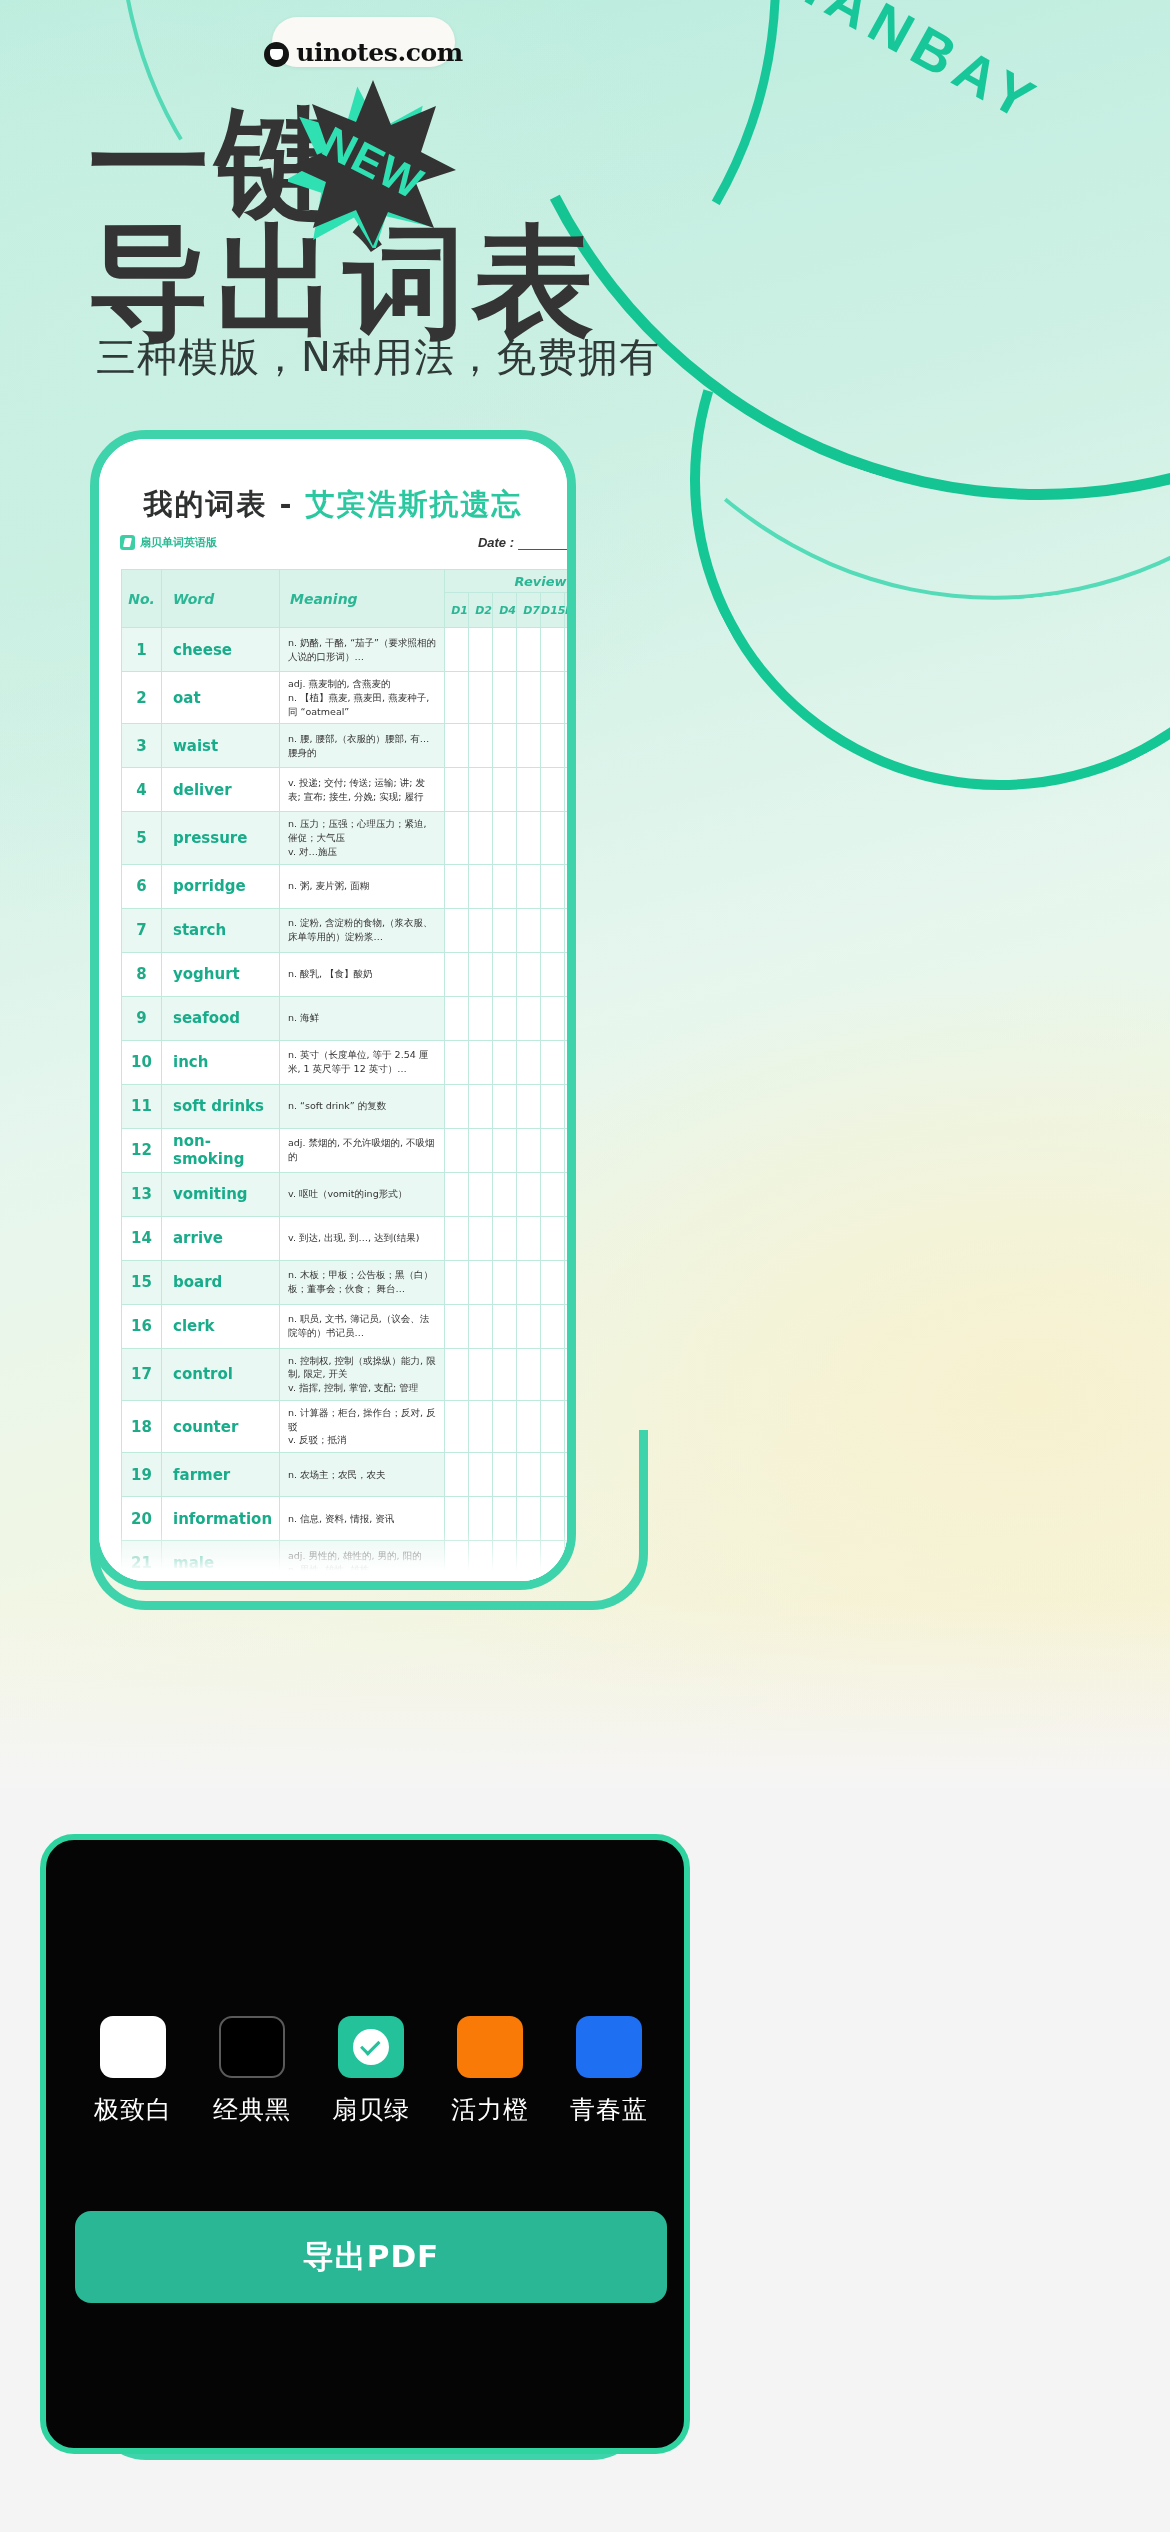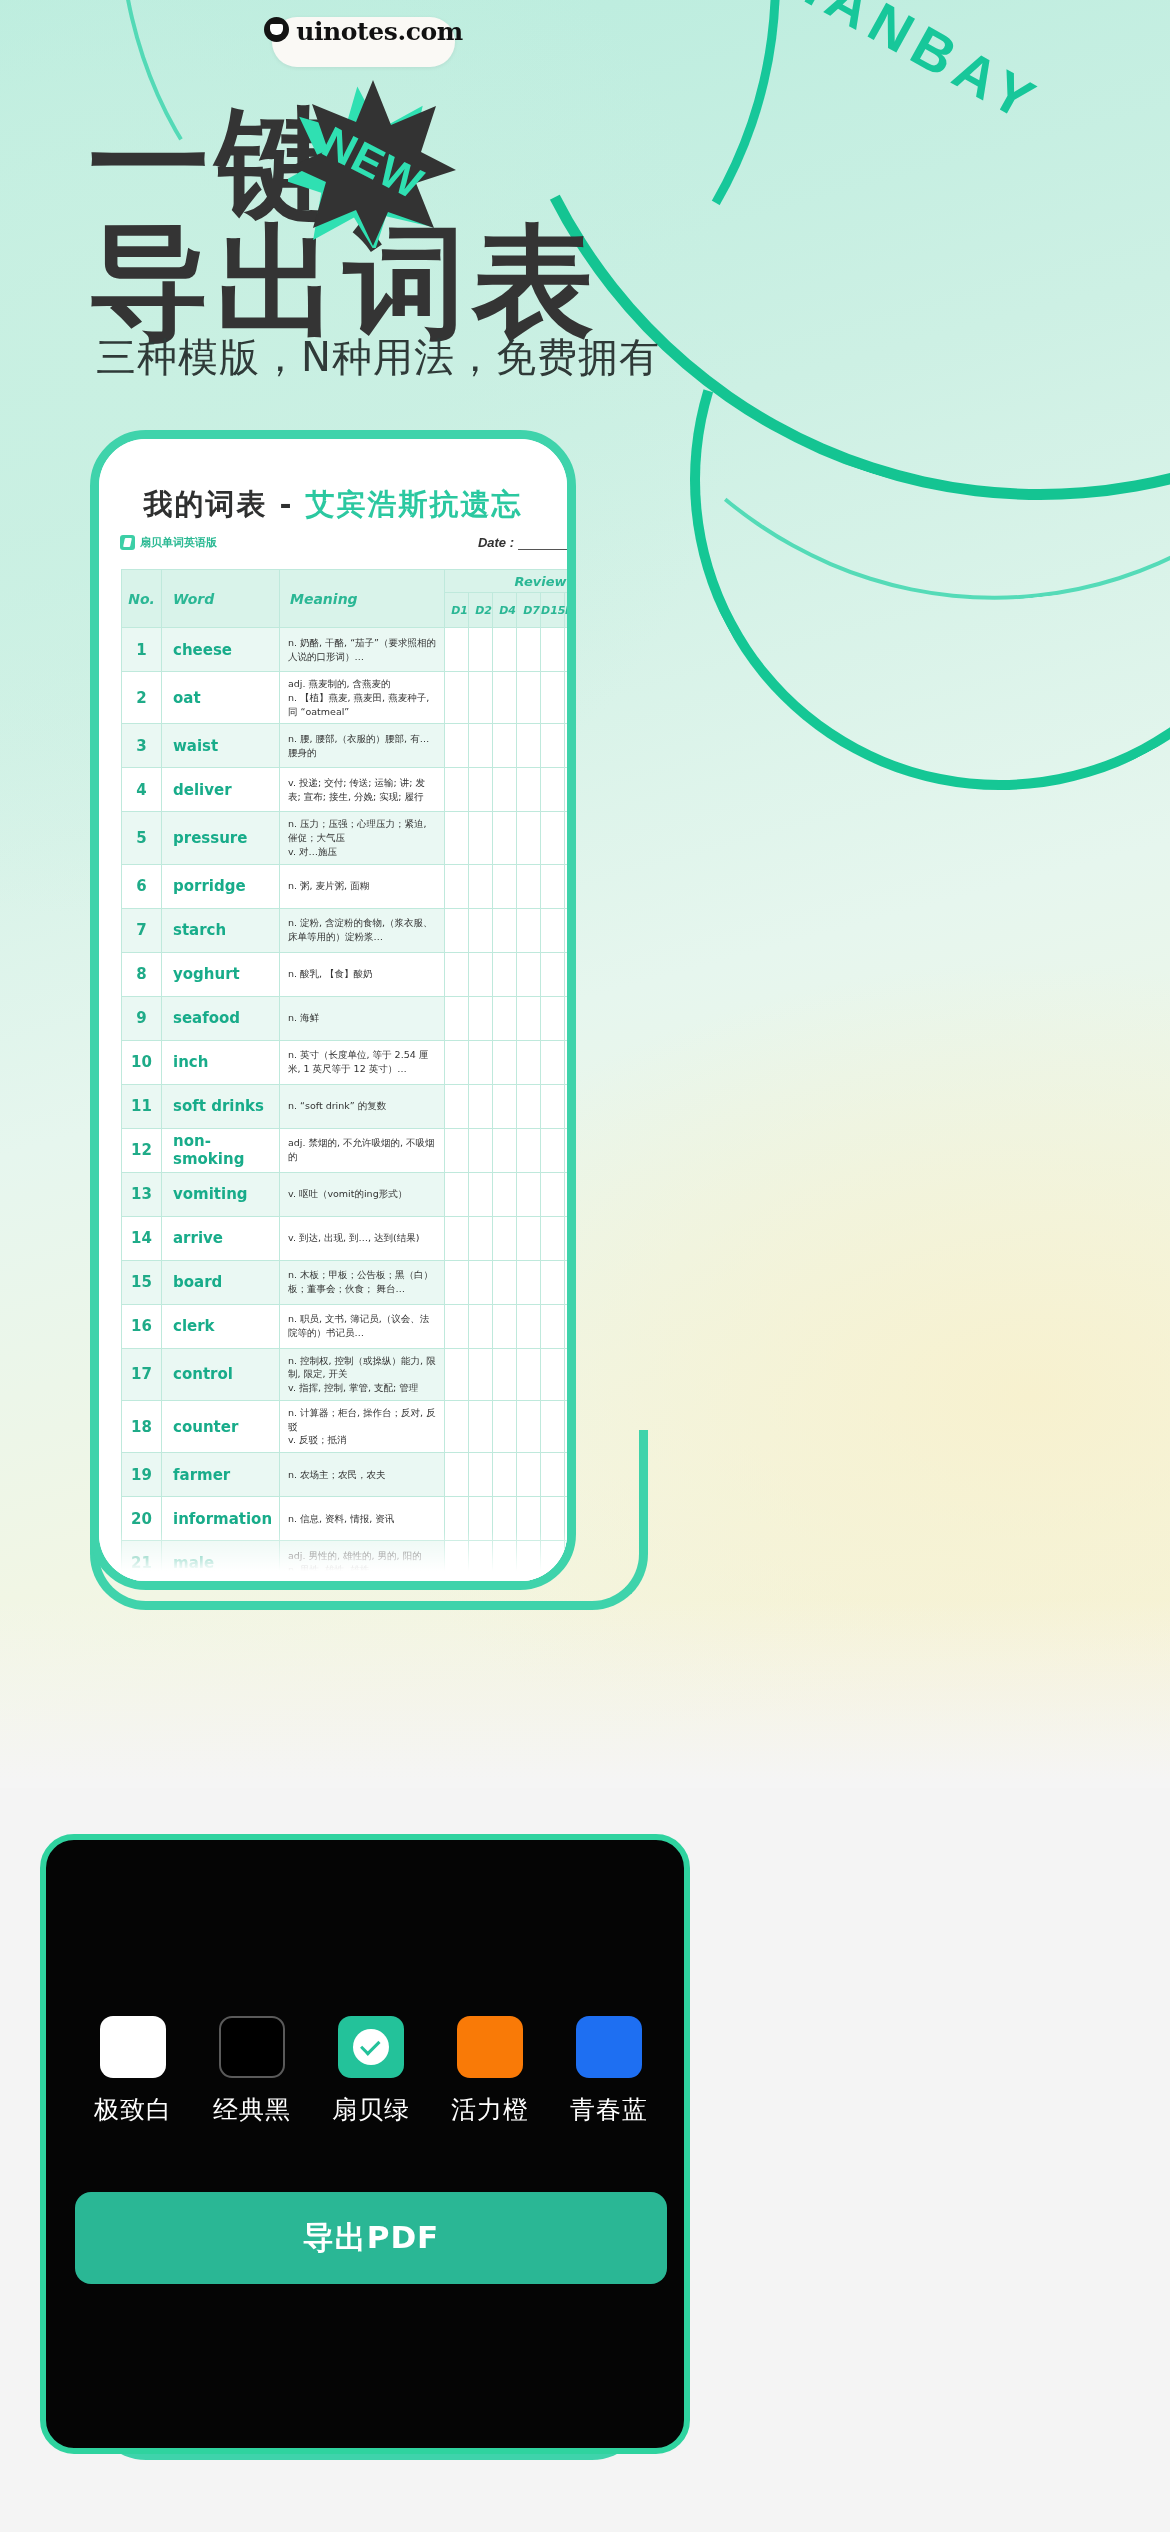--- a/index.html
+++ b/index.html
@@ -55,21 +55,21 @@
   .sw5{
     left:690px; top:170px; width:620px; height:620px;
     border-width:10px; border-bottom-color:#15c795; border-left-color:#15c795;
     transform:rotate(-28deg);
   }
 
   
   .brand-pill{
     position:absolute; left:272px; top:17px; width:183px; height:50px;
     background:#faf9f5; border-radius:26px;
-    display:flex; align-items:flex-start; justify-content:center; gap:7px;
+    display:flex; align-items:flex-end; justify-content:center; gap:7px;
     box-shadow:0 1px 4px rgba(0,0,0,.07);
   }
   .brand-mark{
     width:25px;height:25px;border-radius:50%;background:#141414;
     position:relative;flex:none;
   }
   .brand-mark::after{
     content:""; position:absolute; left:6px; top:7px; width:13px; height:11px;
     background:#fff; border-radius:2px 2px 6px 6px;
   }
@@ -220,21 +220,21 @@
     content:""; width:15px; height:8px;
     border-left:3.5px solid #23c29a; border-bottom:3.5px solid #23c29a;
     transform:rotate(-45deg) translate(1px,-2px);
   }
   .color-label{
     font-size:25px; color:#ffffff; font-family:"DejaVu Sans",sans-serif;
     letter-spacing:1px;
   }
 
   .export-btn{
-    position:absolute; left:29px; top:352px; width:592px; height:92px;
+    position:absolute; left:29px; top:371px; width:592px; height:92px;
     background:#2ab795; border-radius:16px;
     display:flex; align-items:center; justify-content:center;
     font-size:31px; color:#ffffff; font-weight:700; letter-spacing:1px;
     font-family:"DejaVu Sans",sans-serif;
   }
 
   
   .arc-bottom{
     position:absolute; left:90px; top:1430px; width:558px; height:180px;
     border:9px solid #3fd3ab; border-radius:0 0 56px 56px; border-top:none;

